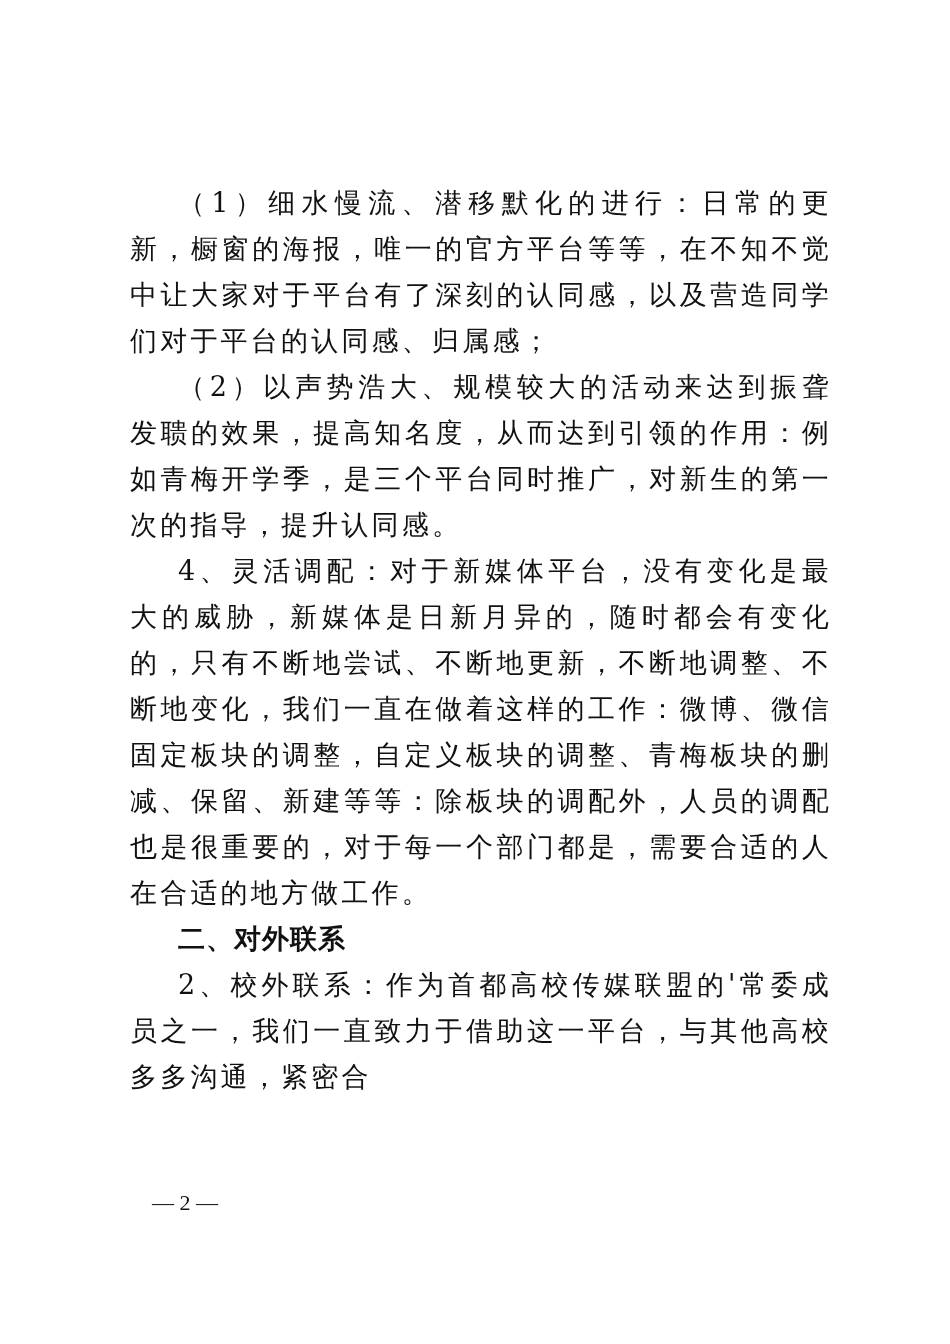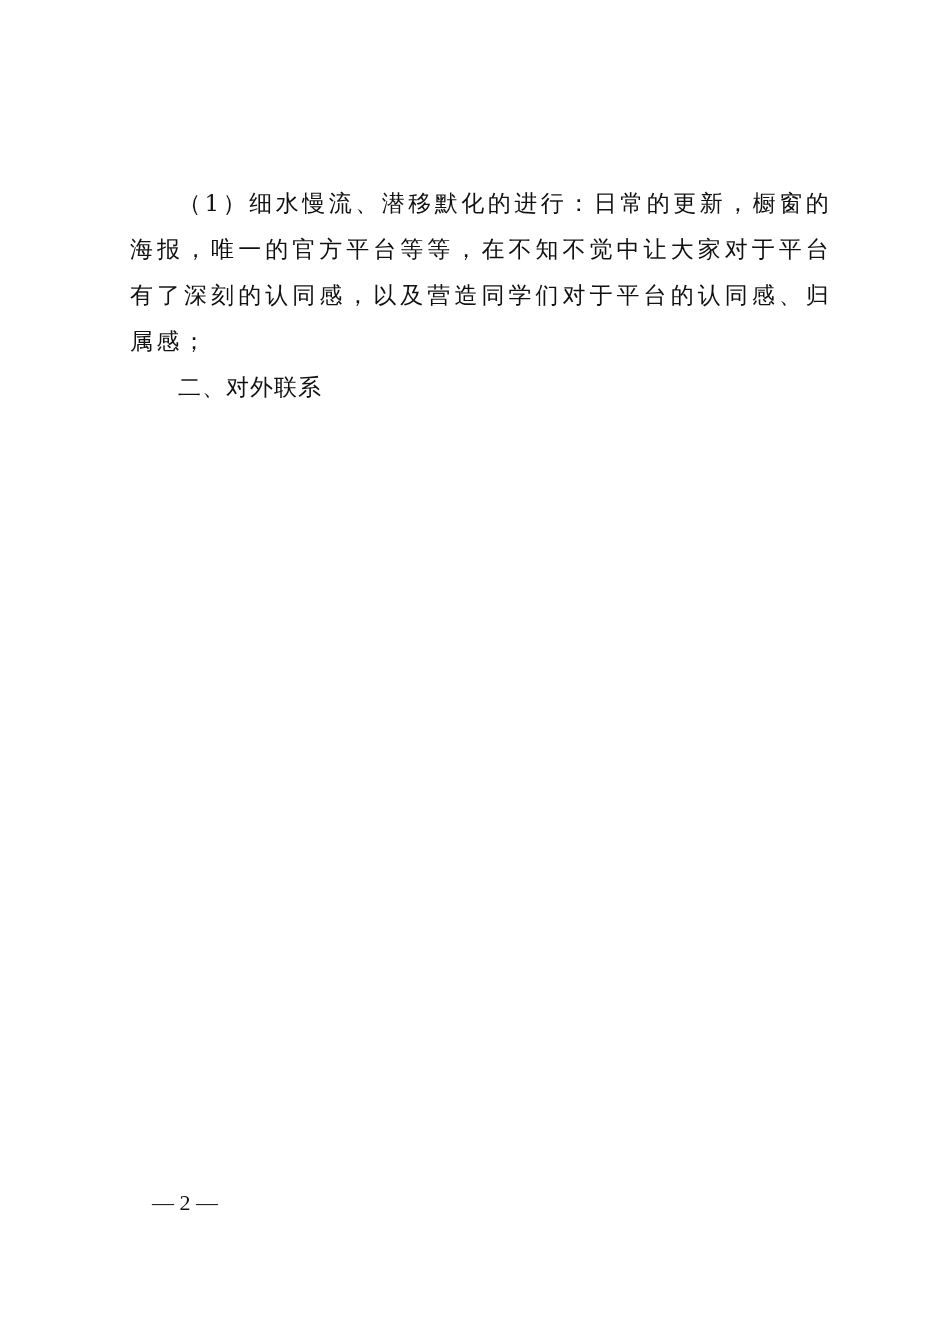--- a/index.html
+++ b/index.html
@@ -1,28 +1,31 @@
 <!DOCTYPE html>
 <html><head>
 <meta charset="utf-8">
 <style>
   html, body { margin:0; padding:0; background:#ffffff; }
   body { width:950px; height:1344px; position:relative; overflow:hidden;
          font-family:"DejaVu Serif","Liberation Serif",serif; color:#111; }
   .page { position:absolute; left:0; top:0; width:950px; height:1344px; }
   .content { position:absolute; left:130px; top:180px; width:702px; }
-  .para { font-size:23px; line-height:46px; letter-spacing:3.2px; margin:0;
+  .para { font-size:27px; line-height:46px; letter-spacing:3.2px; margin:0;
           text-indent:48px; text-align:justify; word-break:break-all; }
-  .para.heading { font-family:"DejaVu Sans","Liberation Sans",sans-serif; font-weight:normal;
+  .para.heading { font-family:"DejaVu Sans","Liberation Sans",sans-serif; font-weight:bold;
                   letter-spacing:1px; }
   .footer { position:absolute; left:152px; top:1190px; font-size:22px;
             font-family:"Liberation Serif","DejaVu Serif",serif; color:#111; }
 </style>
 </head>
 <body>
 
 <div class="page">
   <div class="content">
     <p class="para">（1）细水慢流、潜移默化的进行：日常的更新，橱窗的海报，唯一的官方平台等等，在不知不觉中让大家对于平台有了深刻的认同感，以及营造同学们对于平台的认同感、归属感；</p>
+    <p class="para">（2）以声势浩大、规模较大的活动来达到振聋发聩的效果，提高知名度，从而达到引领的作用：例如青梅开学季，是三个平台同时推广，对新生的第一次的指导，提升认同感。</p>
+    <p class="para">4、灵活调配：对于新媒体平台，没有变化是最大的威胁，新媒体是日新月异的，随时都会有变化的，只有不断地尝试、不断地更新，不断地调整、不断地变化，我们一直在做着这样的工作：微博、微信固定板块的调整，自定义板块的调整、青梅板块的删减、保留、新建等等：除板块的调配外，人员的调配也是很重要的，对于每一个部门都是，需要合适的人在合适的地方做工作。</p>
     <p class="para heading">二、对外联系</p>
+    <p class="para">2、校外联系：作为首都高校传媒联盟的'常委成员之一，我们一直致力于借助这一平台，与其他高校多多沟通，紧密合</p>
   </div>
   <div class="footer">— 2 —</div>
 </div>
 
 </body></html>

